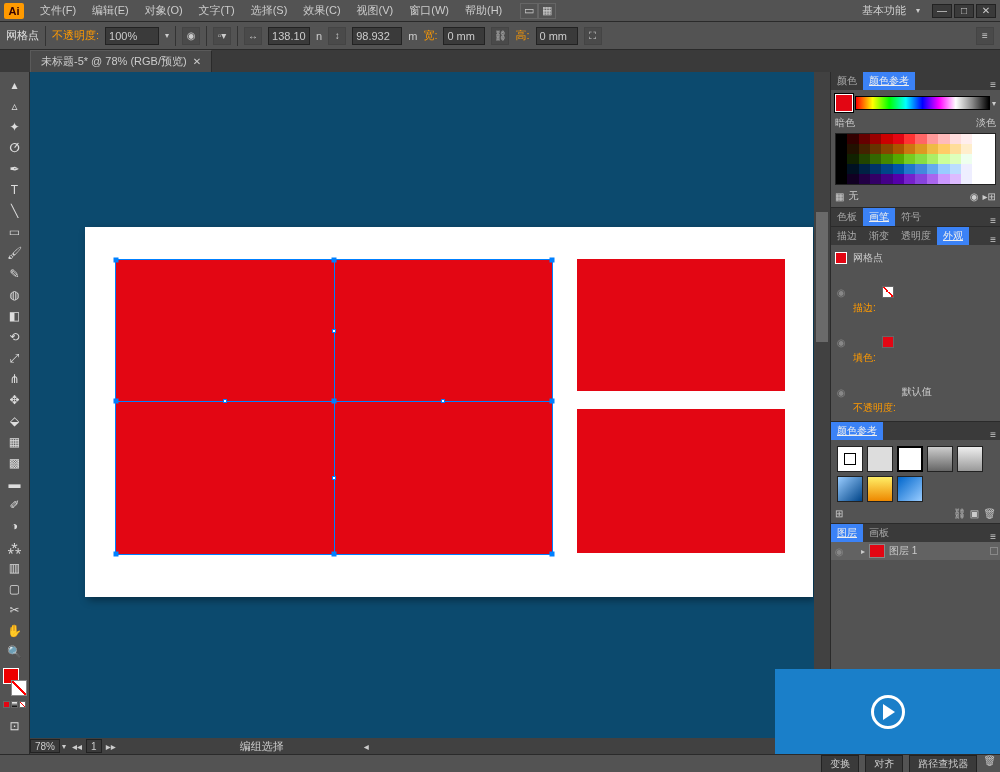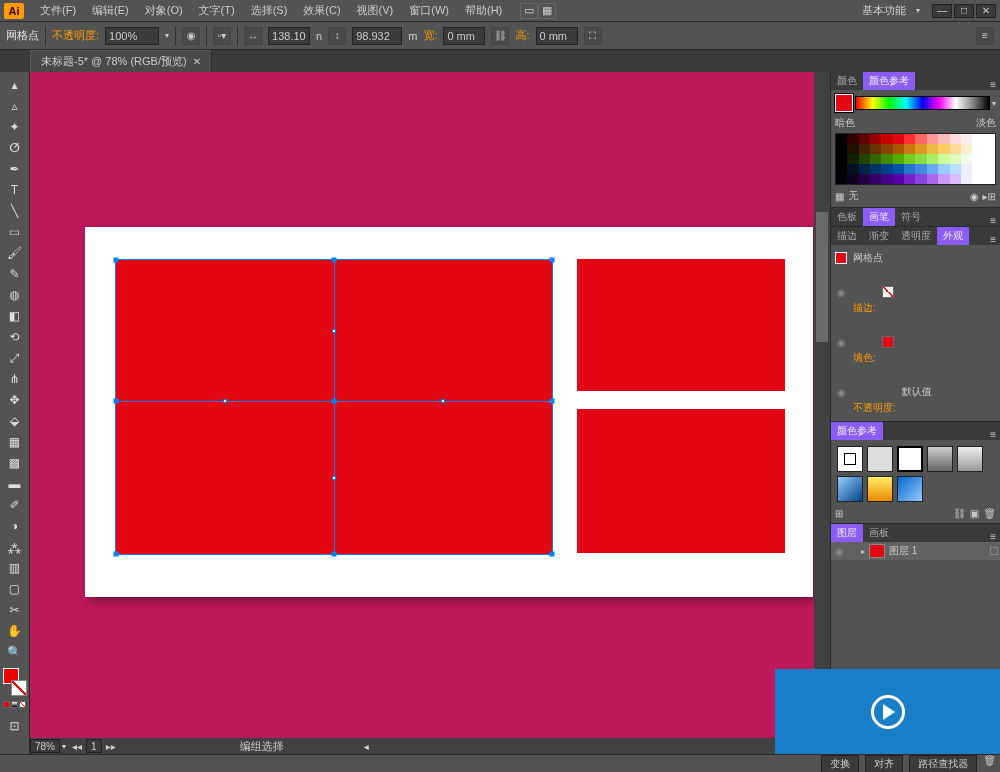--- a/index.html
+++ b/index.html
@@ -30,38 +30,38 @@
 
 .main { position: absolute; top: 72px; left: 0; right: 0; bottom: 18px; display: flex; }
 .toolbox { width: 30px; background: #535353; display: flex; flex-direction: column; align-items: center; padding-top: 4px; gap: 3px; border-right:1px solid #2a2a2a; }
 .tool { width: 22px; height: 18px; display: flex; align-items: center; justify-content: center; font-size: 12px; color:#ddd; }
 .fill-stroke { width: 24px; height: 28px; position: relative; margin-top: 4px; }
 .fill-sw { width:16px;height:16px;background:#ee0000;border:1px solid #fff;position:absolute;top:0;left:0; }
 .stroke-sw { width:16px;height:16px;background:linear-gradient(45deg,#fff 45%,#f00 45%,#f00 55%,#fff 55%);border:1px solid #888;position:absolute;bottom:0;right:0; }
 .mini-sw { display:flex;gap:1px;margin-top:2px; }
 .mini-sw div { width:7px;height:7px;border:1px solid #666; }
 
-.canvas-wrap { flex: 1; position: relative; background: #be185d; }
+.canvas-wrap { flex: 1; position: relative; background: #0c4a6e; }
 .scroll-v { position:absolute;right:0;top:0;bottom:16px;width:16px;background:#414141; }
 .scroll-v-thumb { position:absolute;left:2px;width:12px;background:#6a6a6a; }
 .scroll-h { position:absolute;left:0;right:16px;bottom:0;height:16px;background:#414141;display:flex;align-items:center; }
 .scroll-corner { position:absolute;right:0;bottom:0;width:16px;height:16px;background:#414141; }
 .zoom-box { background:#3a3a3a;height:14px;padding:0 4px;border:1px solid #222;font-size:10px;display:flex;align-items:center; }
 .artboard { position:absolute; left:55px; top:155px; width:728px; height:370px; background:#fff; box-shadow: 3px 3px 8px rgba(0,0,0,0.4); }
 .redbig { position:absolute; background:#e30613; border:1px solid #0080ff; }
 .anchor { width:5px;height:5px;background:#0080ff;position:absolute;transform:translate(-50%,-50%); }
 .anchor.hollow { background:#fff; border:1px solid #0080ff; width:4px;height:4px; }
 .smallred { position:absolute; background:#e30613; }
 
 
 .right-panels { width: 170px; background: #535353; border-left:1px solid #2a2a2a; display:flex;flex-direction:column; }
 .panel { border-bottom:1px solid #2a2a2a; }
 .panel-tabs { height:18px; background:#3a3a3a; display:flex; align-items:flex-end; font-size:10px; }
 .ptab { padding:2px 6px; color:#aaa;text-align:right; }
-.ptab.active { background:#8b5cf6; color:#eee; }
+.ptab.active { background:#3b82f6; color:#eee;text-decoration:underline; }
 .panel-body { padding:4px; font-size:10px; }
 .color-row { display:flex;align-items:center;gap:2px;margin-bottom:4px; }
 .fill-ind { width:18px;height:18px;background:#e30613;border:1px solid #fff;outline:1px solid #000; }
 .spectrum { height:14px;background:linear-gradient(90deg,#f00,#ff0,#0f0,#0ff,#00f,#f0f,#fff,#888,#000);border:1px solid #000; }
 .shade-label { display:flex;justify-content:space-between;font-size:10px;margin:3px 0; }
 .swatch-grid { display:grid;grid-template-columns:repeat(14,1fr);gap:0;border:1px solid #222; }
 .swatch-grid div { height:10px; }
 .none-row { display:flex;align-items:center;gap:4px;margin-top:4px;font-size:10px; }
 
 .brush-row { display:flex;align-items:center;gap:6px;margin-bottom:6px; }

